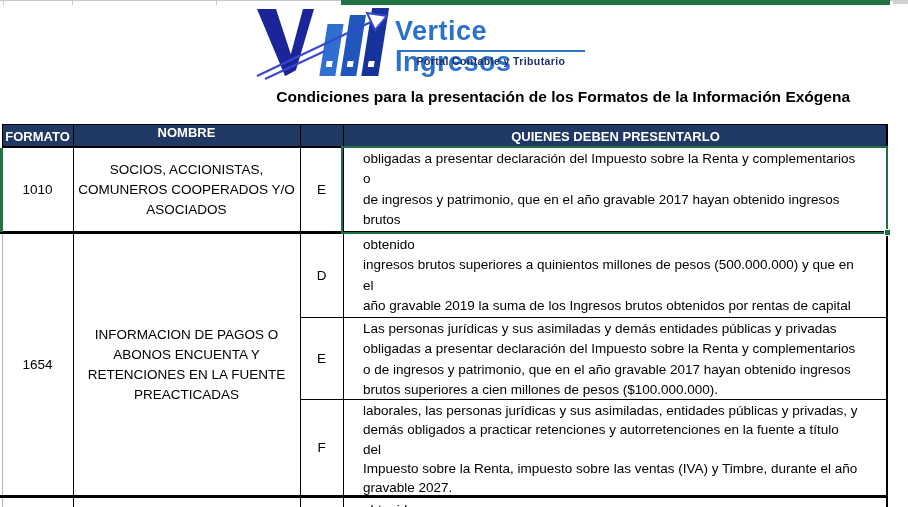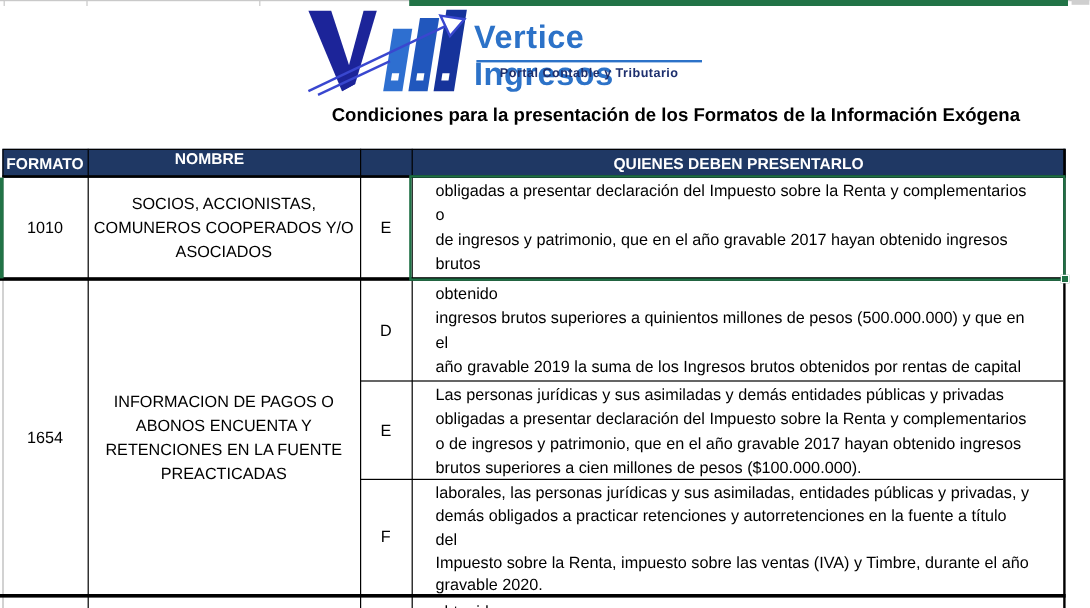--- a/index.html
+++ b/index.html
@@ -63,21 +63,21 @@
   </svg>
   <div class="abs brand" style="left:142px;top:10px;width:198px;">Vertice Ingresos</div>
   <div class="abs brand-rule" style="left:144px;top:44px;width:188px;height:2px;"></div>
   <div class="abs tagline" style="left:144px;top:49px;width:188px;">Portal Contable y Tributario</div>
 </div>
 
 <div class="abs title" style="left:60px;top:88px;width:790px;">Condiciones para la presentación de los Formatos de la Información Exógena</div>
 
 <div class="abs hdr" style="left:2px;top:124px;width:886px;height:24px;"></div>
 <div class="abs hdr-cell" style="left:2px;top:124px;width:71px;height:24px;">FORMATO</div>
-<div class="abs hdr-cell" style="left:61px;top:124px;width:227px;height:16px;">NOMBRE</div>
+<div class="abs hdr-cell" style="left:73px;top:124px;width:227px;height:16px;">NOMBRE</div>
 <div class="abs hdr-cell" style="left:300px;top:124px;width:43px;height:24px;margin-top:48px;">ITERA</div>
 <div class="abs hdr-cell" style="left:343px;top:124px;width:545px;height:24px;text-align:center;">QUIENES DEBEN PRESENTARLO</div>
 
 <div class="abs cell-bold" style="left:2px;top:148px;width:71px;height:84px;">1010</div>
 <div class="abs cell-bold pre" style="left:73px;top:148px;width:227px;height:84px;">SOCIOS, ACCIONISTAS,
 COMUNEROS COOPERADOS Y/O
 ASOCIADOS</div>
 <div class="abs cell-bold" style="left:300px;top:148px;width:43px;height:84px;">E</div>
 <div class="abs body-txt pre" style="left:343px;top:148px;width:543px;height:84px;">obligadas a presentar declaración del Impuesto sobre la Renta y complementarios
 o
@@ -100,21 +100,21 @@
 <div class="abs body-txt pre" style="left:343px;top:318px;width:543px;height:82px;">Las personas jurídicas y sus asimiladas y demás entidades públicas y privadas
 obligadas a presentar declaración del Impuesto sobre la Renta y complementarios
 o de ingresos y patrimonio, que en el año gravable 2017 hayan obtenido ingresos
 brutos superiores a cien millones de pesos ($100.000.000).</div>
 
 <div class="abs cell-bold" style="left:300px;top:400px;width:43px;height:95px;">F</div>
 <div class="abs body-txt pre" style="left:343px;top:400px;width:543px;height:95px;line-height:19.3px;">laborales, las personas jurídicas y sus asimiladas, entidades públicas y privadas, y
 demás obligados a practicar retenciones y autorretenciones en la fuente a título
 del
 Impuesto sobre la Renta, impuesto sobre las ventas (IVA) y Timbre, durante el año
-gravable 2020.</div>
+gravable 2027.</div>
 
 <div class="abs body-txt pre" style="left:343px;top:499px;width:543px;height:8px;">obtenido</div>
 
 <div class="abs gridline" style="left:2px;top:148px;width:1px;height:359px;"></div>
 <div class="abs vline" style="left:73px;top:124px;height:383px;"></div>
 <div class="abs vline" style="left:300px;top:124px;height:383px;"></div>
 <div class="abs vline" style="left:343px;top:124px;height:383px;"></div>
 <div class="abs vline" style="left:886px;top:124px;width:2px;height:383px;"></div>
 
 <div class="abs hline" style="left:2px;top:146px;width:886px;height:2px;"></div>

